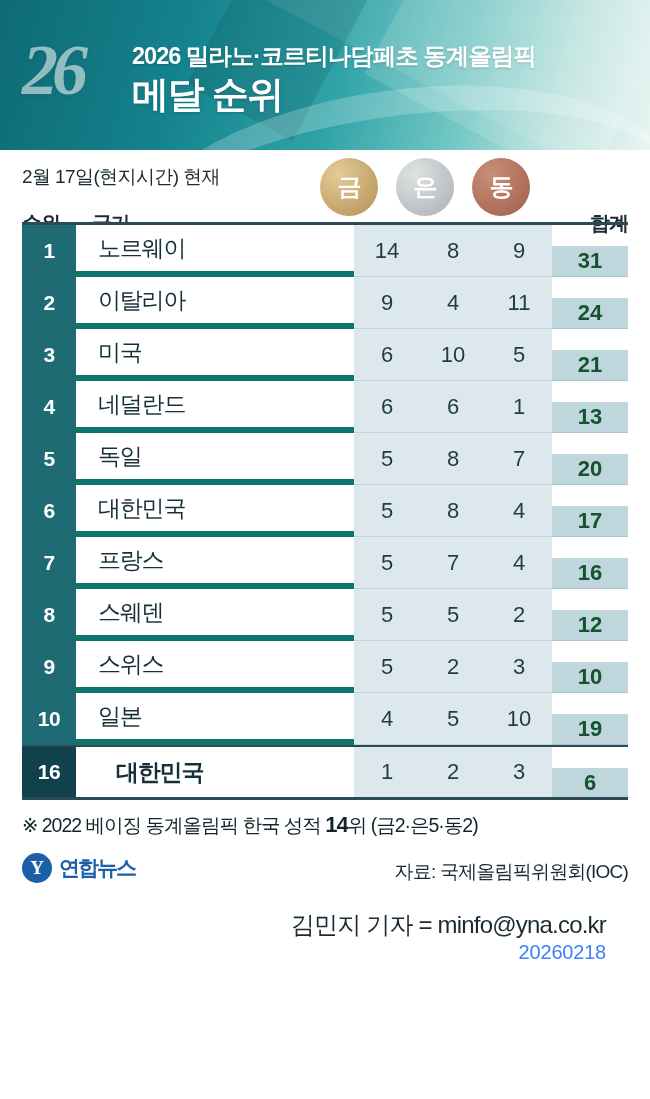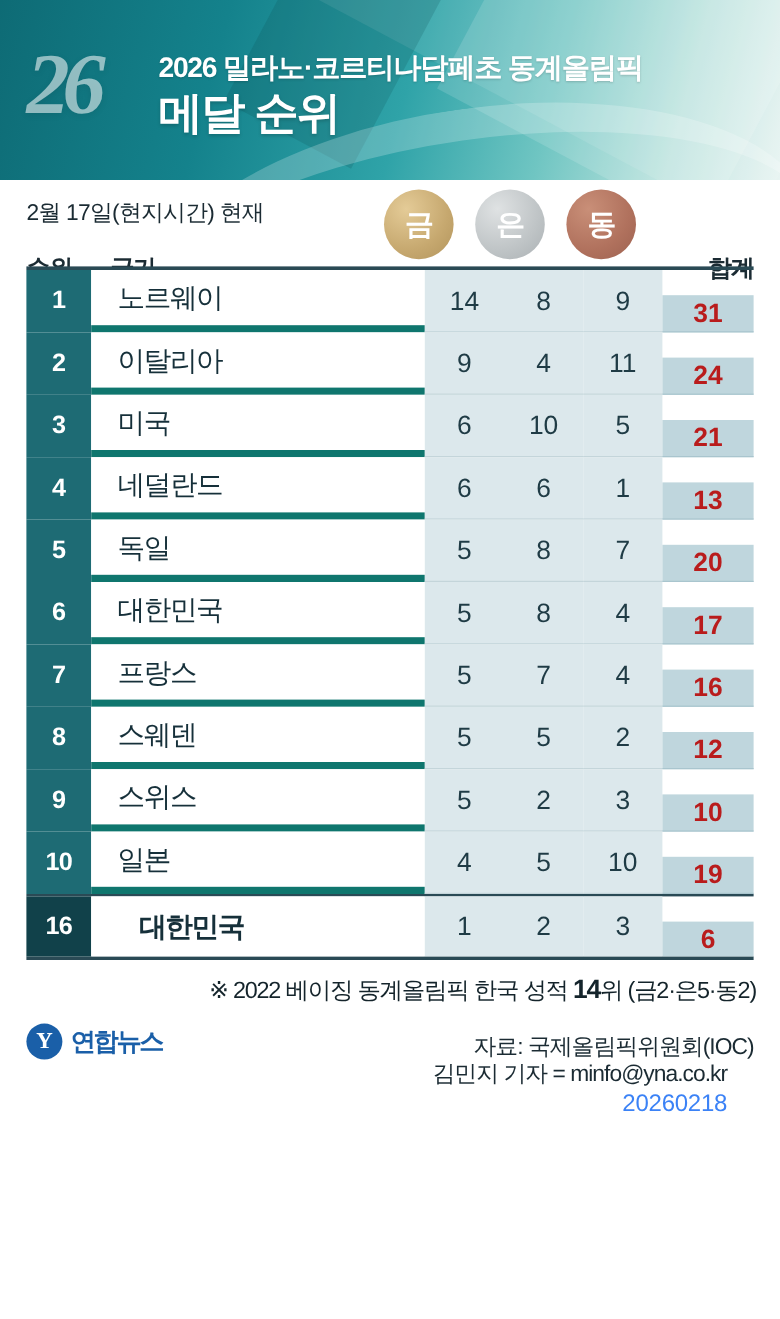--- a/index.html
+++ b/index.html
@@ -190,38 +190,37 @@
     border-bottom: 1px solid #c4d5da;
   }
   .row:last-child .cell-medal { border-bottom: none; }
   .cell-total {
     width: 76px;
     display: flex;
     align-items: center;
     justify-content: center;
     font-size: 22px;
     font-weight: bold;
-    color: #b91c1c;
+    color: #14532d;
     background: #bfd6dd;
     border-bottom: 1px solid #a9c5ce;
     margin-top: 21px;
   }
   .row:last-child .cell-total { border-bottom: none; }
   .row.kor { border-top: 2px solid #2a4a55; }
   .row.kor .cell-medal { background: #dce8ec; }
   .row.kor .cell-total { background: #bfd6dd; }
 
   
   .footnote {
     margin: 12px 20px 0 22px;
     font-size: 19.5px;
     letter-spacing: -1px;
     color: #14242b;
     white-space: nowrap;
-    text-align: right;
   }
   .footnote b { font-size: 22px; }
 
   
   .footer {
     position: relative;
     margin-top: 14px;
     padding: 0 22px;
   }
   .yna {
@@ -248,23 +247,24 @@
     letter-spacing: -2px;
   }
   .source {
     position: absolute;
     right: 22px; top: 6px;
     font-size: 19px;
     letter-spacing: -0.8px;
     color: #1b2b33;
   }
   .byline {
+    margin-top: 26px;
     text-align: right;
     padding-right: 22px;
-    font-size: 19px;
+    font-size: 24px;
     letter-spacing: -0.8px;
     color: #1b2b33;
     line-height: 1.35;
   }
   .datecode {
     text-align: right;
     padding-right: 22px;
     font-size: 20px;
     letter-spacing: -0.2px;
     color: #3b82f6;

